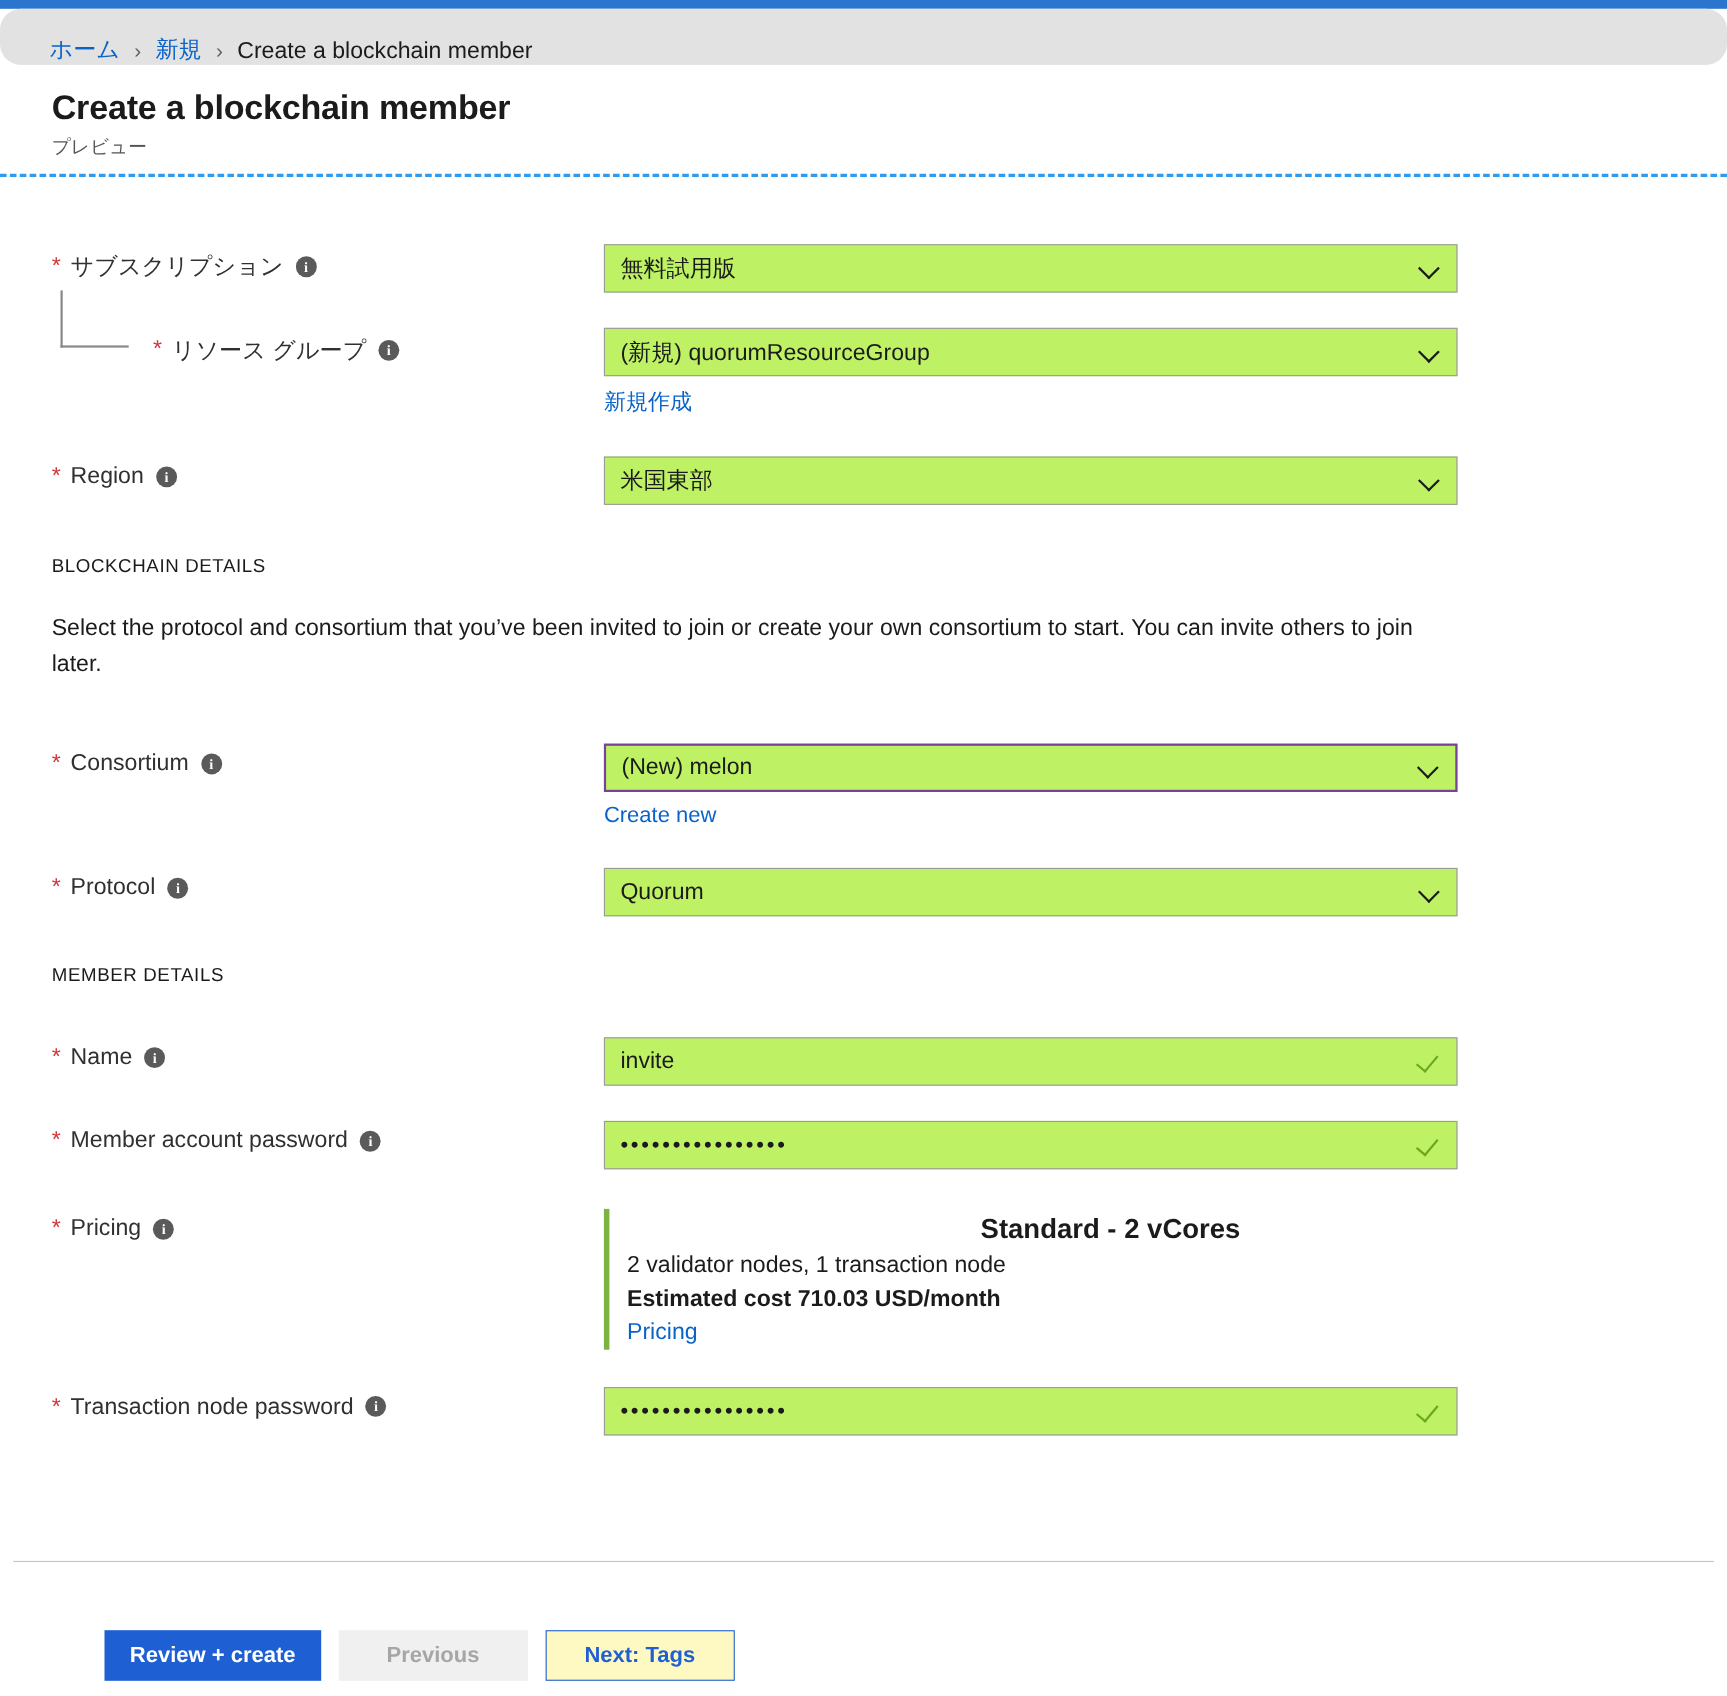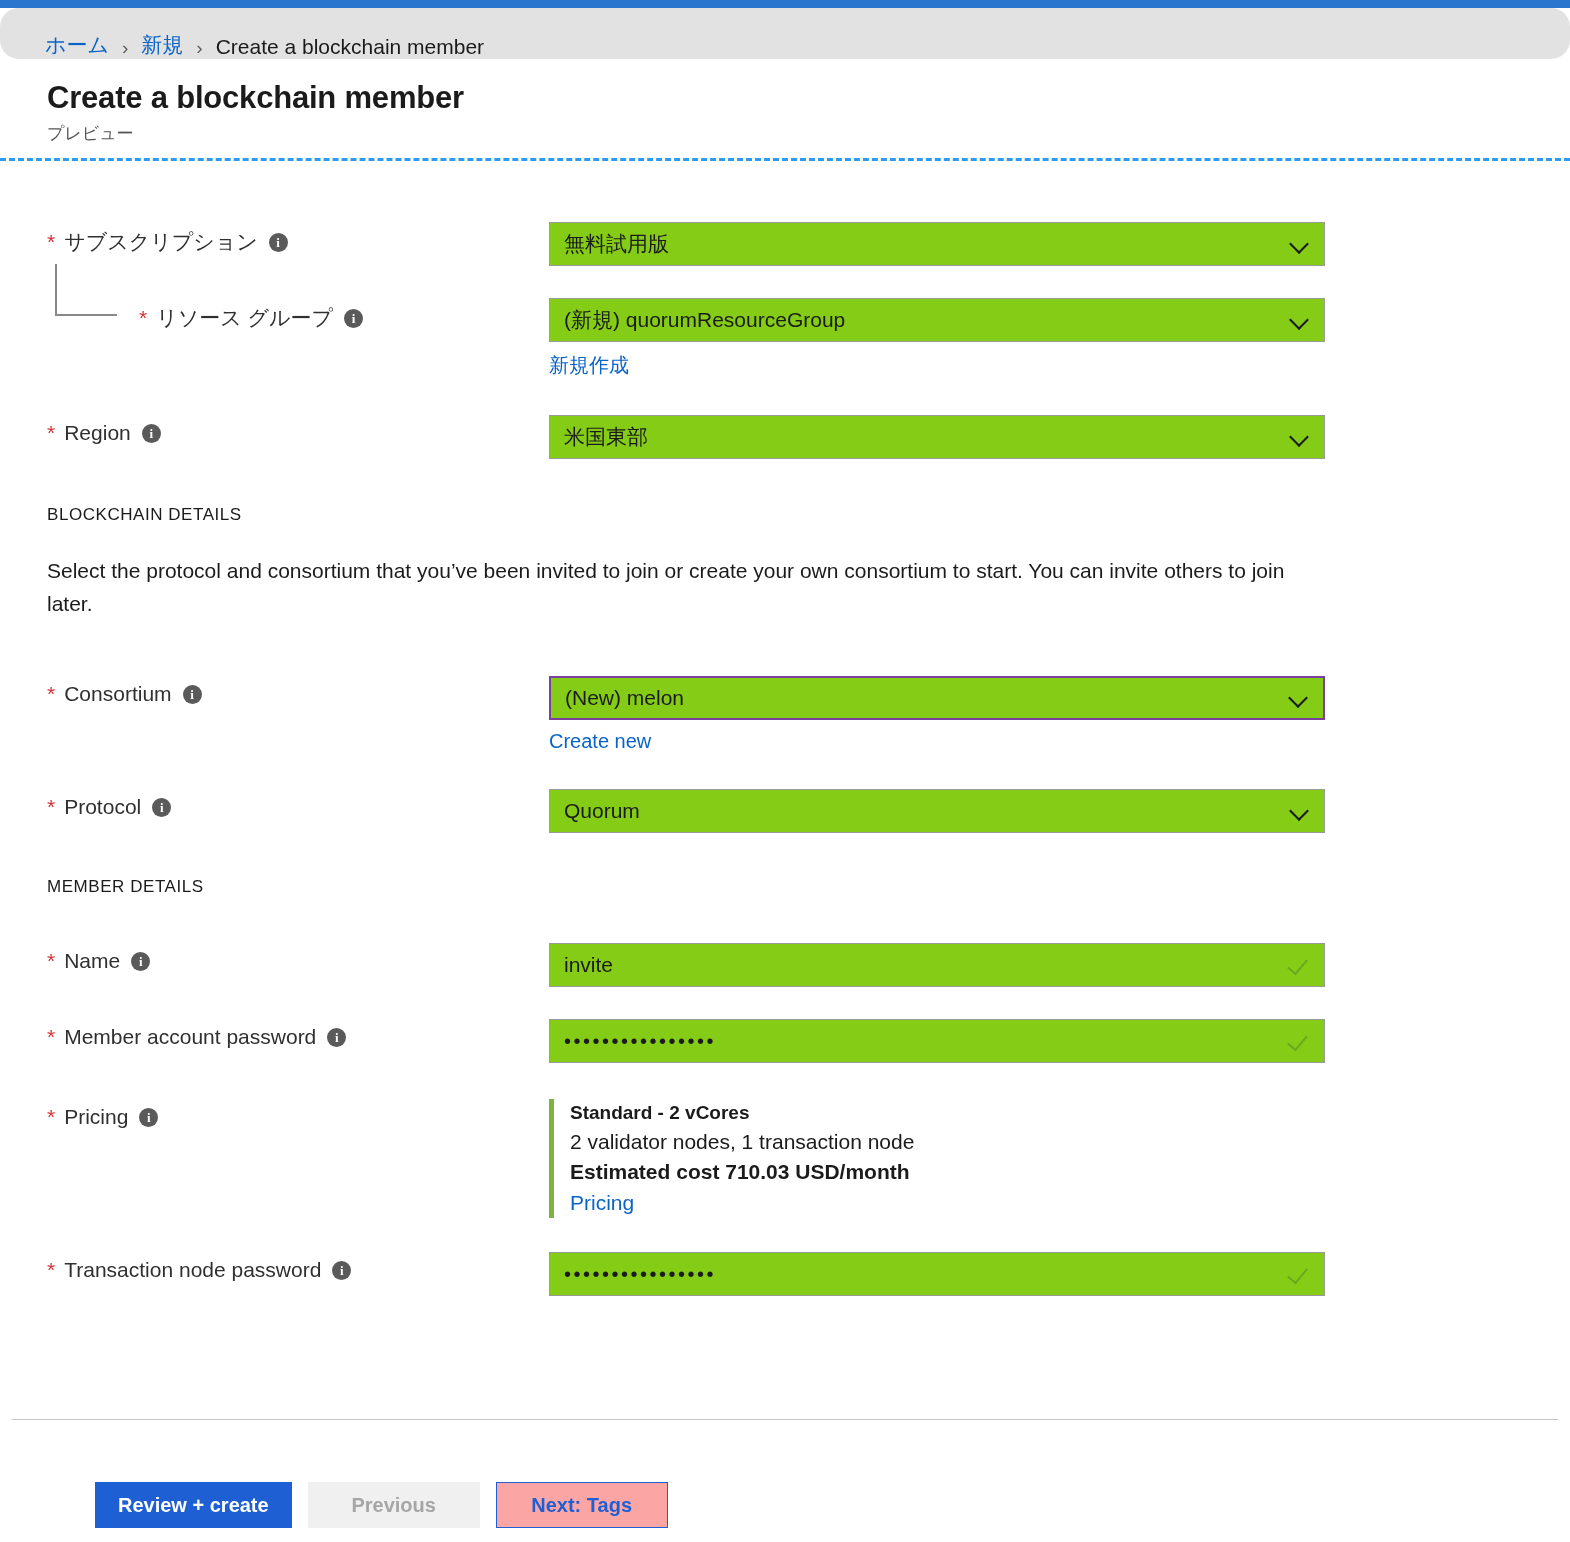--- a/index.html
+++ b/index.html
@@ -117,21 +117,21 @@
     height: 52px;
     border-left: 2px solid #888;
     border-bottom: 2px solid #888;
   }
 
   
   .select-box, .text-box {
     width: 776px;
     height: 44px;
     border: 1px solid #9a9a9a;
-    background: #84cc16;
+    background: #bef264;
     display: flex;
     align-items: center;
     padding: 0 14px;
     font-size: 21px;
     color: #1b1b1b;
     position: relative;
     cursor: pointer;
   }
   .select-box.focused { border: 2px solid #7b3f9d; }
   .select-val { flex: 1; overflow: hidden; white-space: nowrap; }
@@ -192,21 +192,21 @@
     line-height: 1.55;
     max-width: 1450px;
   }
 
   
   .pricing-card {
     border-left: 5px solid #7cb342;
     padding-left: 16px;
     line-height: 1.45;
   }
-  .price-title { font-size: 19px; font-weight: bold; }
+  .price-title { font-size: 25px; font-weight: bold; text-align: center; }
   .price-desc { font-size: 21px; }
   .price-cost { font-size: 21px; font-weight: bold; }
   .price-change { color: #0a64c8; font-size: 21px; cursor: pointer; }
 
   
   .footer-divider {
     position: absolute;
     left: 12px; right: 12px;
     bottom: 122px;
     border-top: 1px solid #c4c4c4;
@@ -227,21 +227,21 @@
     font-weight: bold;
     display: flex;
     align-items: center;
     justify-content: center;
     border: 1px solid transparent;
     cursor: pointer;
     padding: 0 22px;
   }
   .btn-primary { background: #1f5fd4; color: #fff; }
   .btn-disabled { background: #f0f0f0; color: #a6a6a6; cursor: default; }
-  .btn-outline { background: #fca5a5; color: #1f5fd4; border: 1px solid #1f5fd4; }
+  .btn-outline { background: #fef9c3; color: #1f5fd4; border: 1px solid #1f5fd4; }
 </style>
 </head>
 <body>
 
 <div class="topbar"></div>
 
 <div class="breadcrumb-strip">
   <span class="crumb-link">ホーム</span>
   <span class="crumb-sep">›</span>
   <span class="crumb-link">新規</span>

